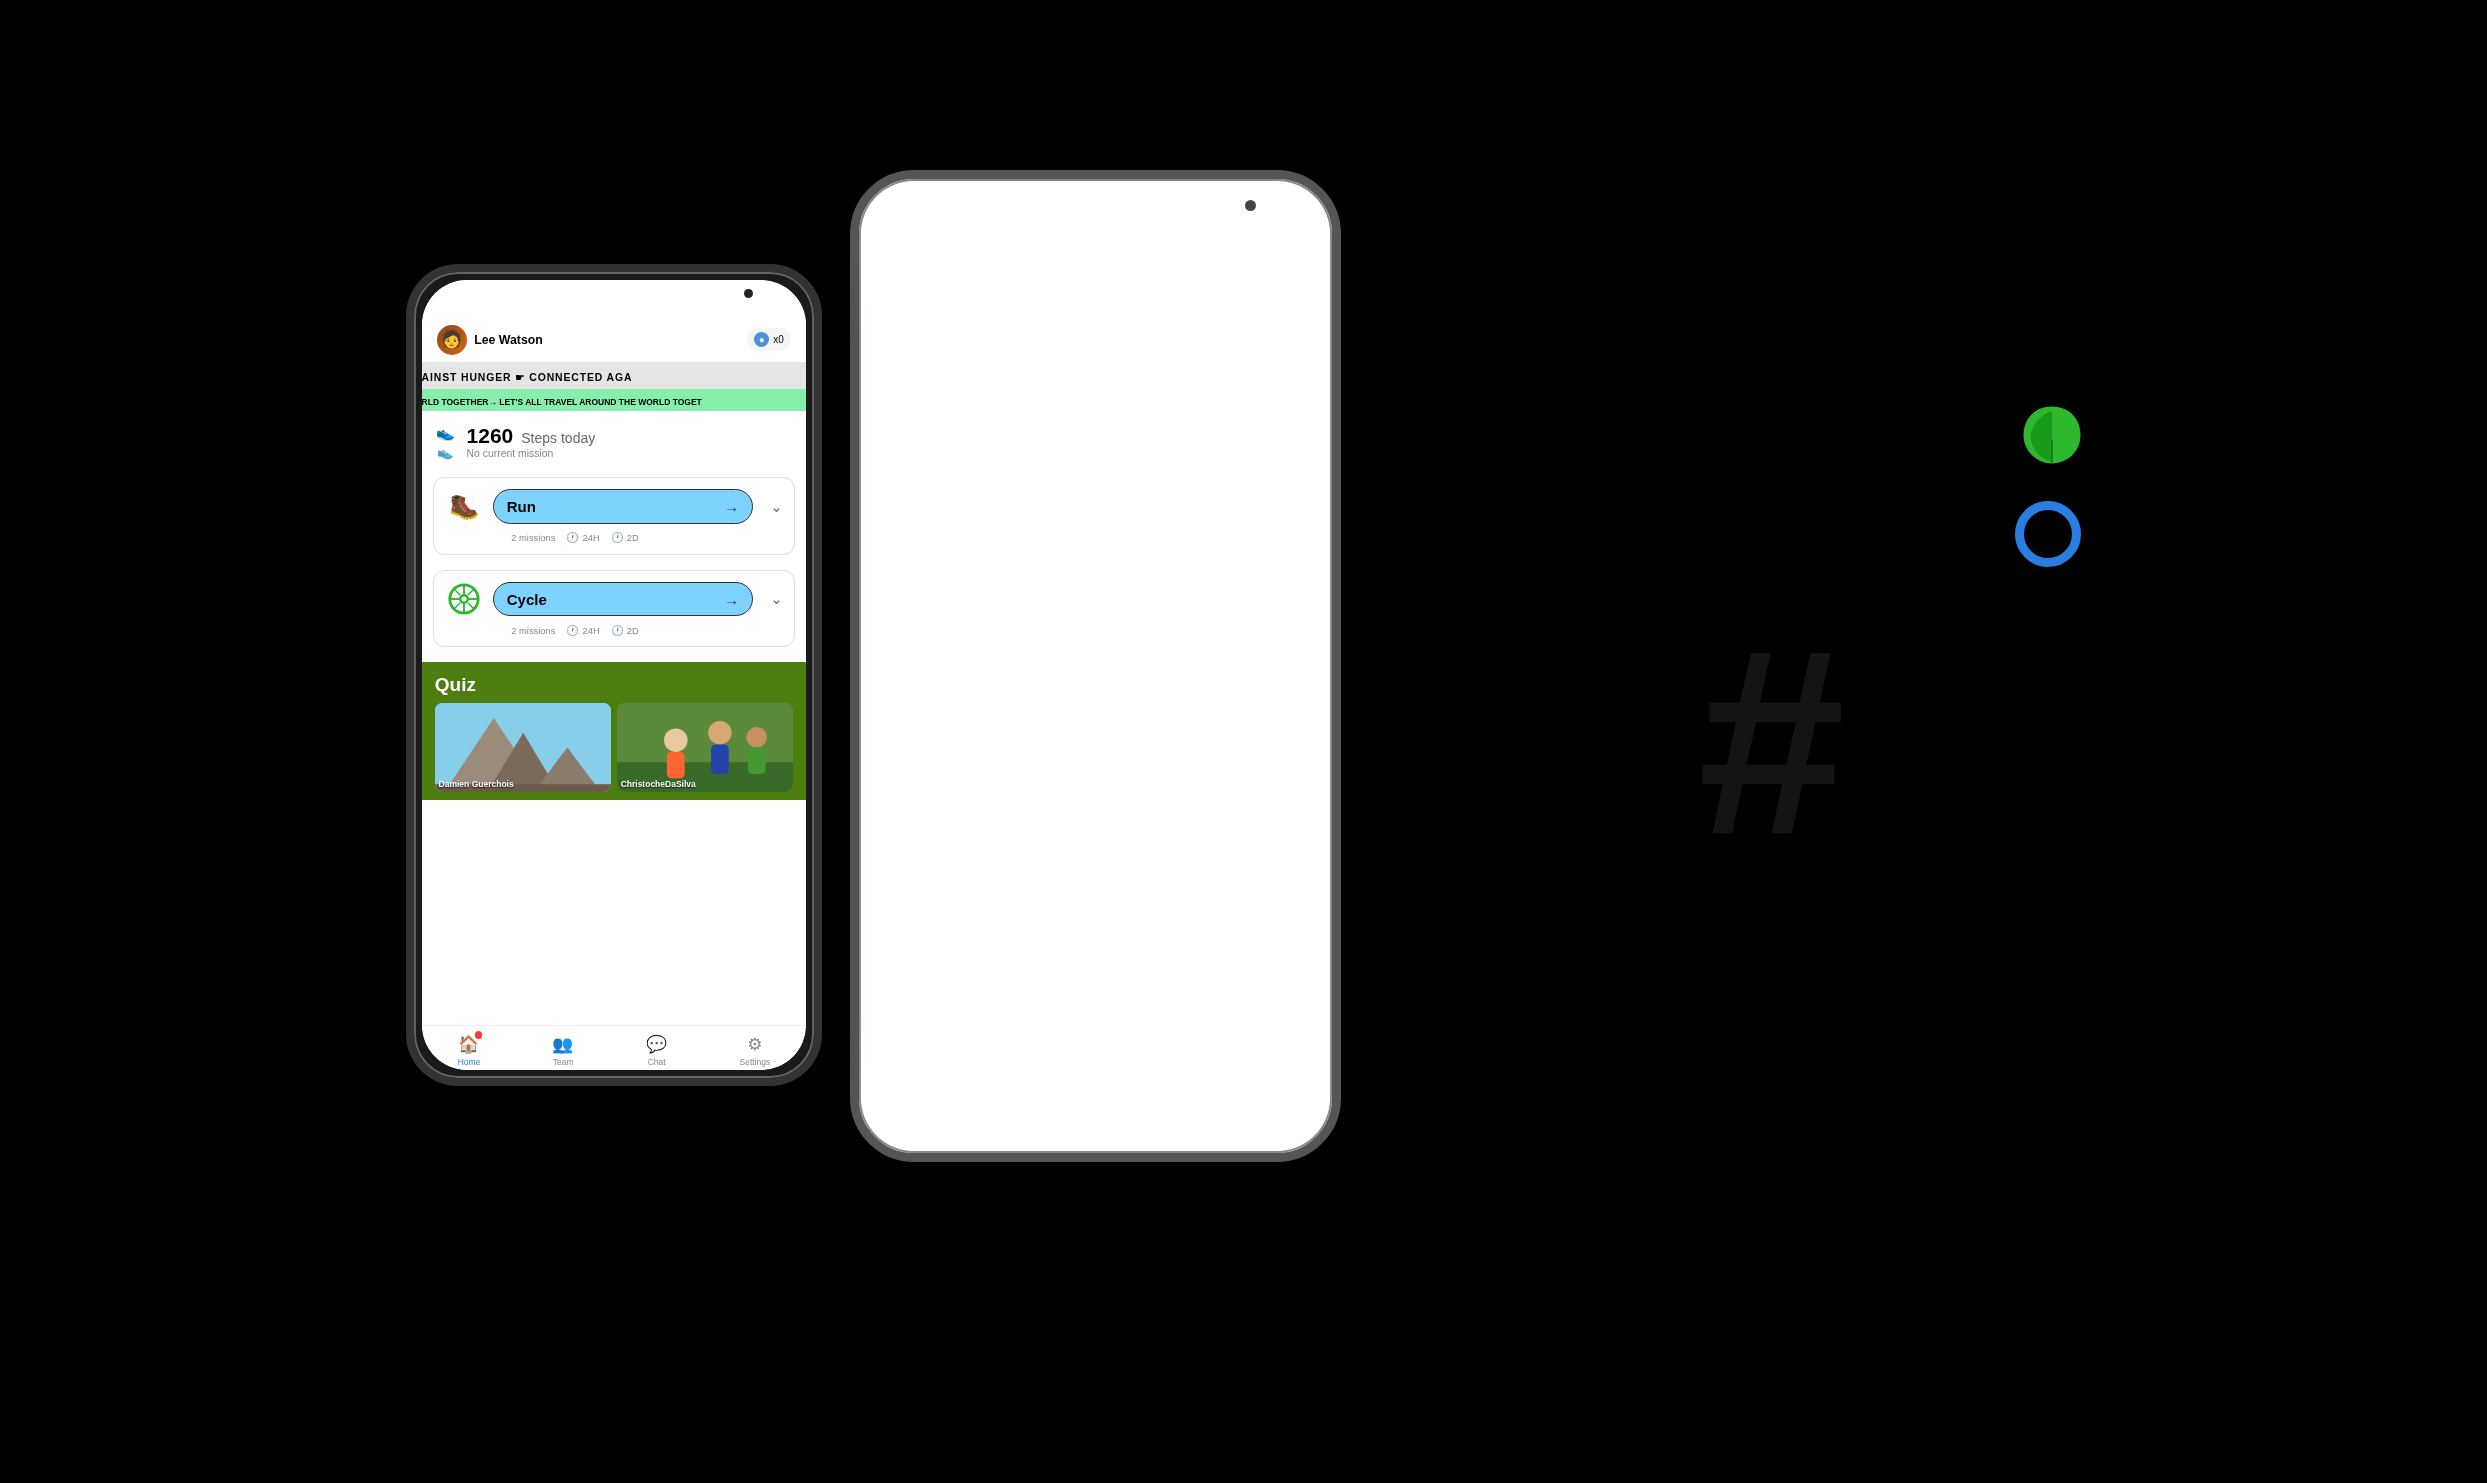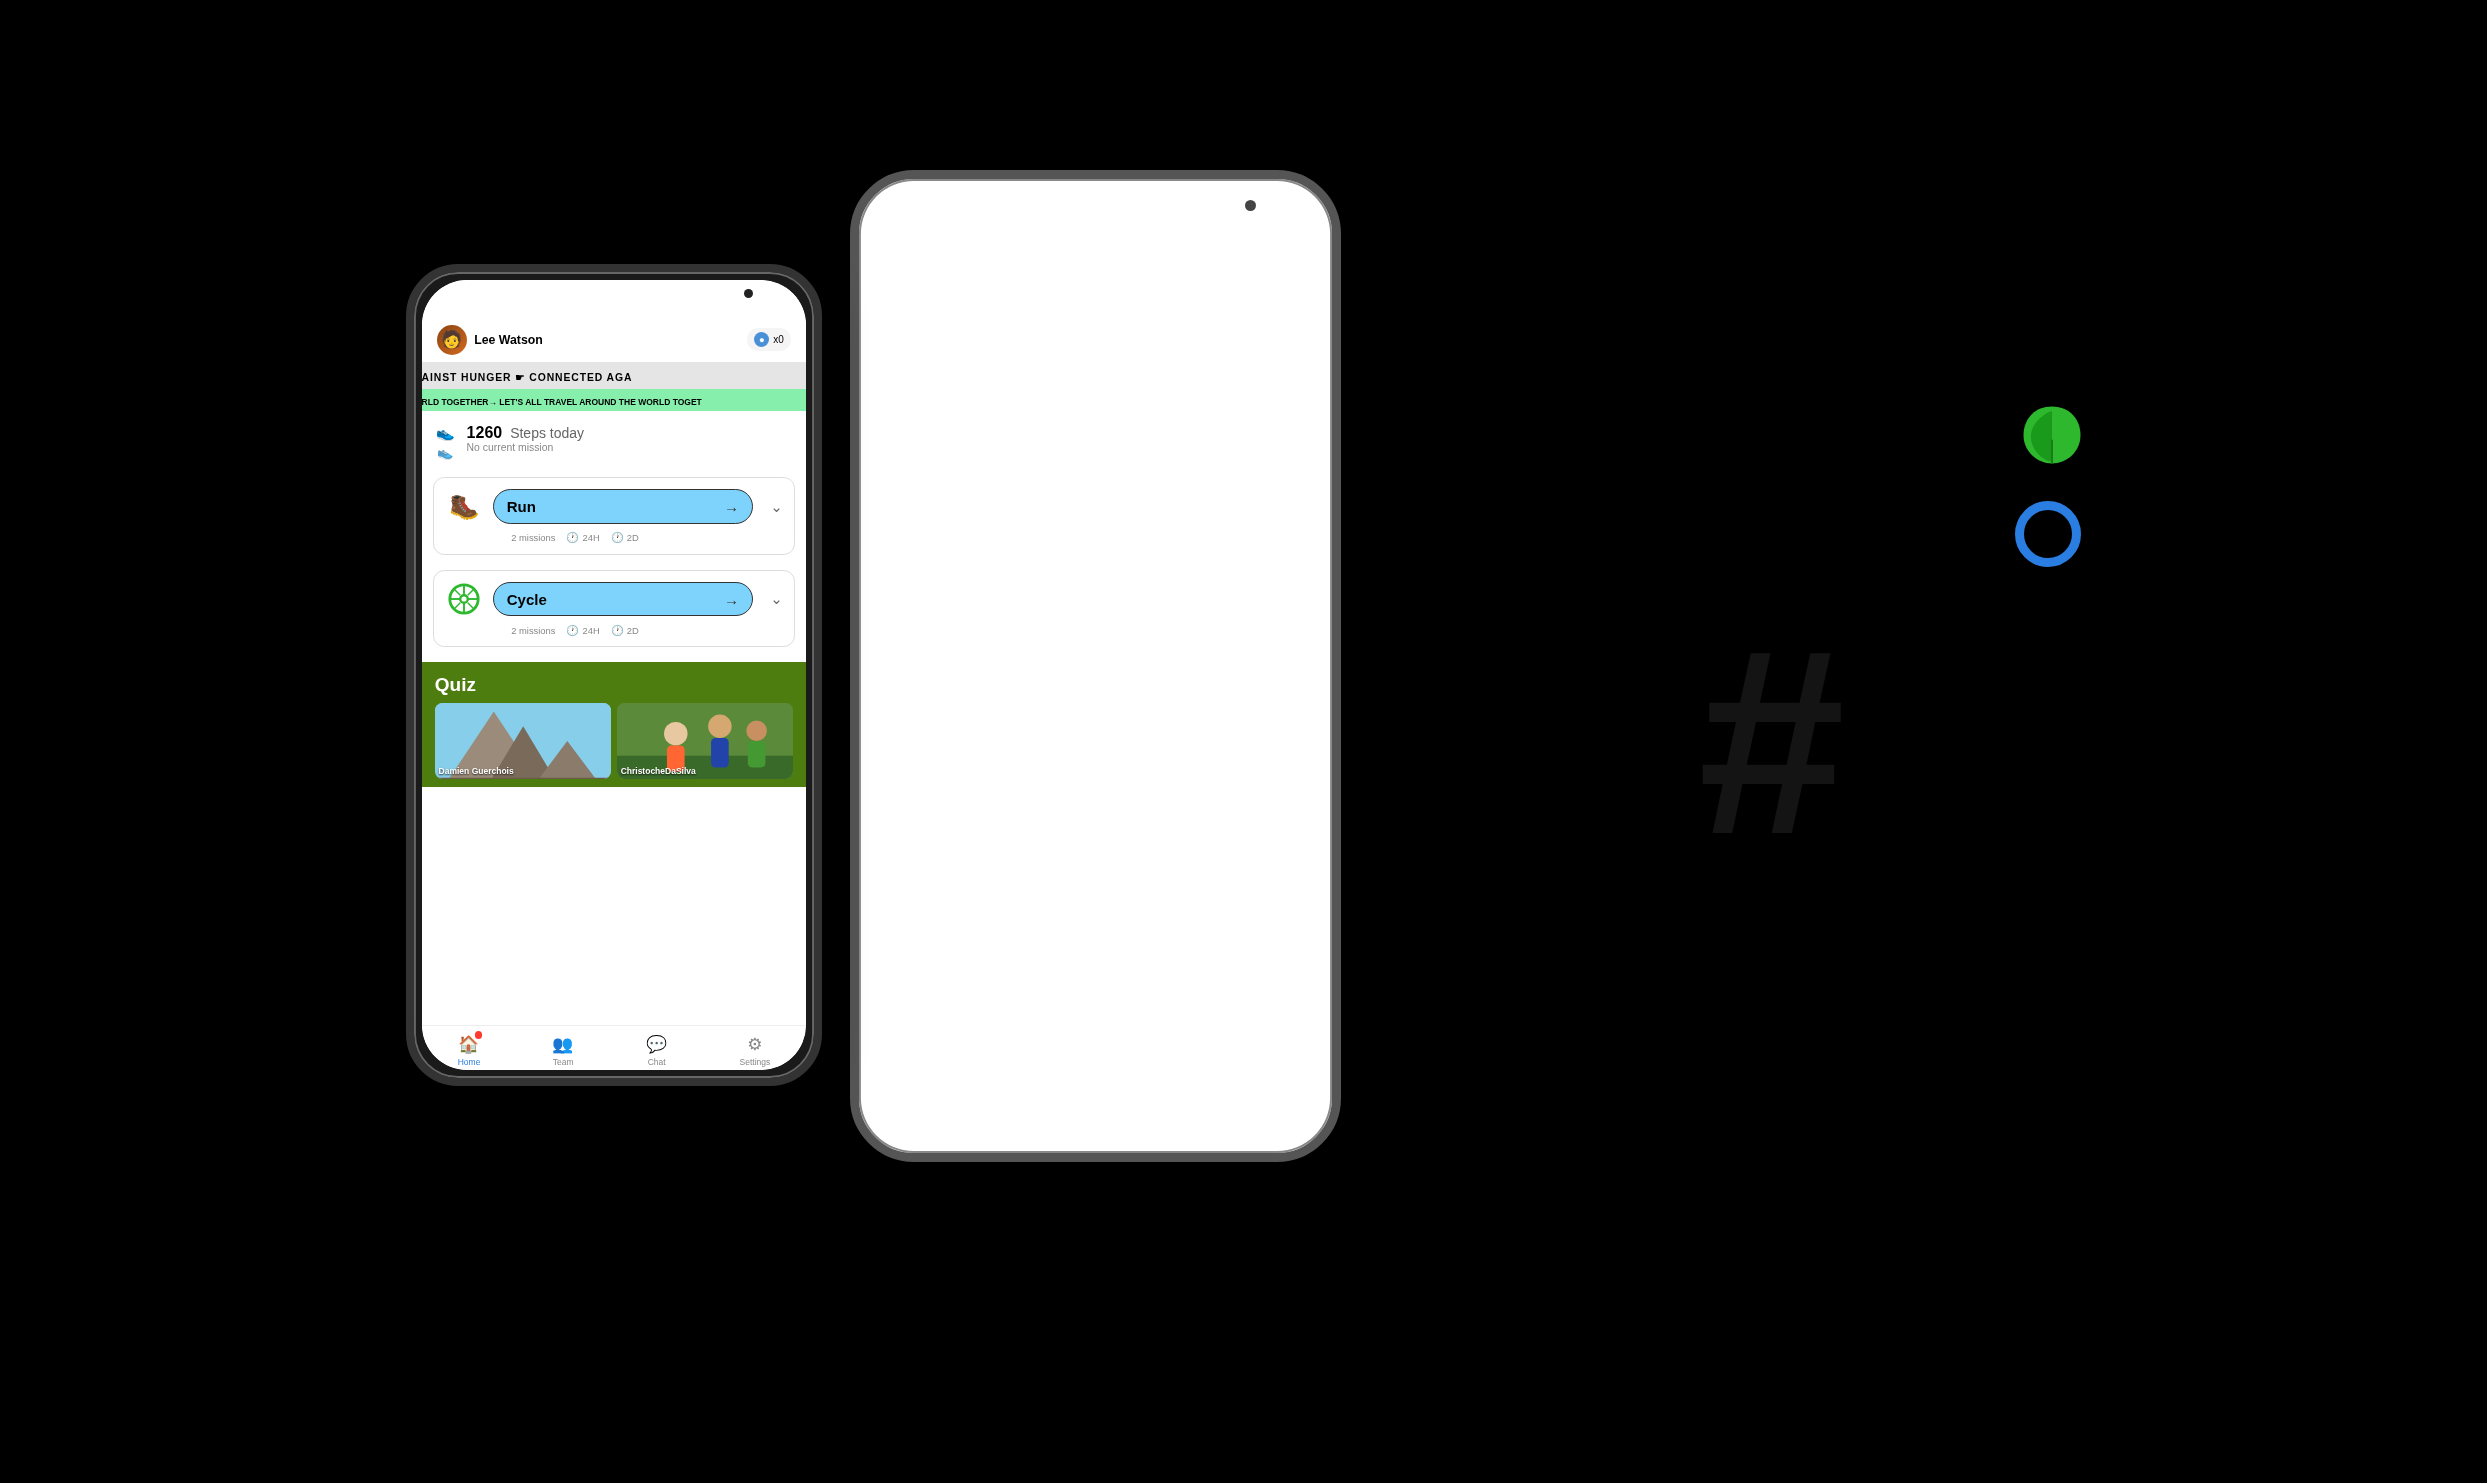--- a/index.html
+++ b/index.html
@@ -229,21 +229,21 @@
       gap: 2.8px;
       color: #2db82d;
       font-size: 19px;
     }
 
     .steps-info {
       flex: 1;
     }
 
     .steps-count {
-      font-size: 16px;
+      font-size: 21px;
       font-weight: 800;
       color: #000;
     }
 
     .steps-label-text {
       font-size: 14px;
       font-weight: 400;
       color: #666;
       margin-left: 3.8px;
     }
@@ -339,21 +339,21 @@
       margin-bottom: 7.6px;
     }
 
     .quiz-images {
       display: flex;
       gap: 5.7px;
     }
 
     .quiz-img {
       flex: 1;
-      height: 76px;
+      height: 89px;
       border-radius: 7.6px;
       overflow: hidden;
       position: relative;
     }
 
     .quiz-img-mountain {
       background: linear-gradient(180deg, #87CEEB 0%, #9B8B7A 40%, #7A6A5A 100%);
     }
 
     .quiz-img-group {

